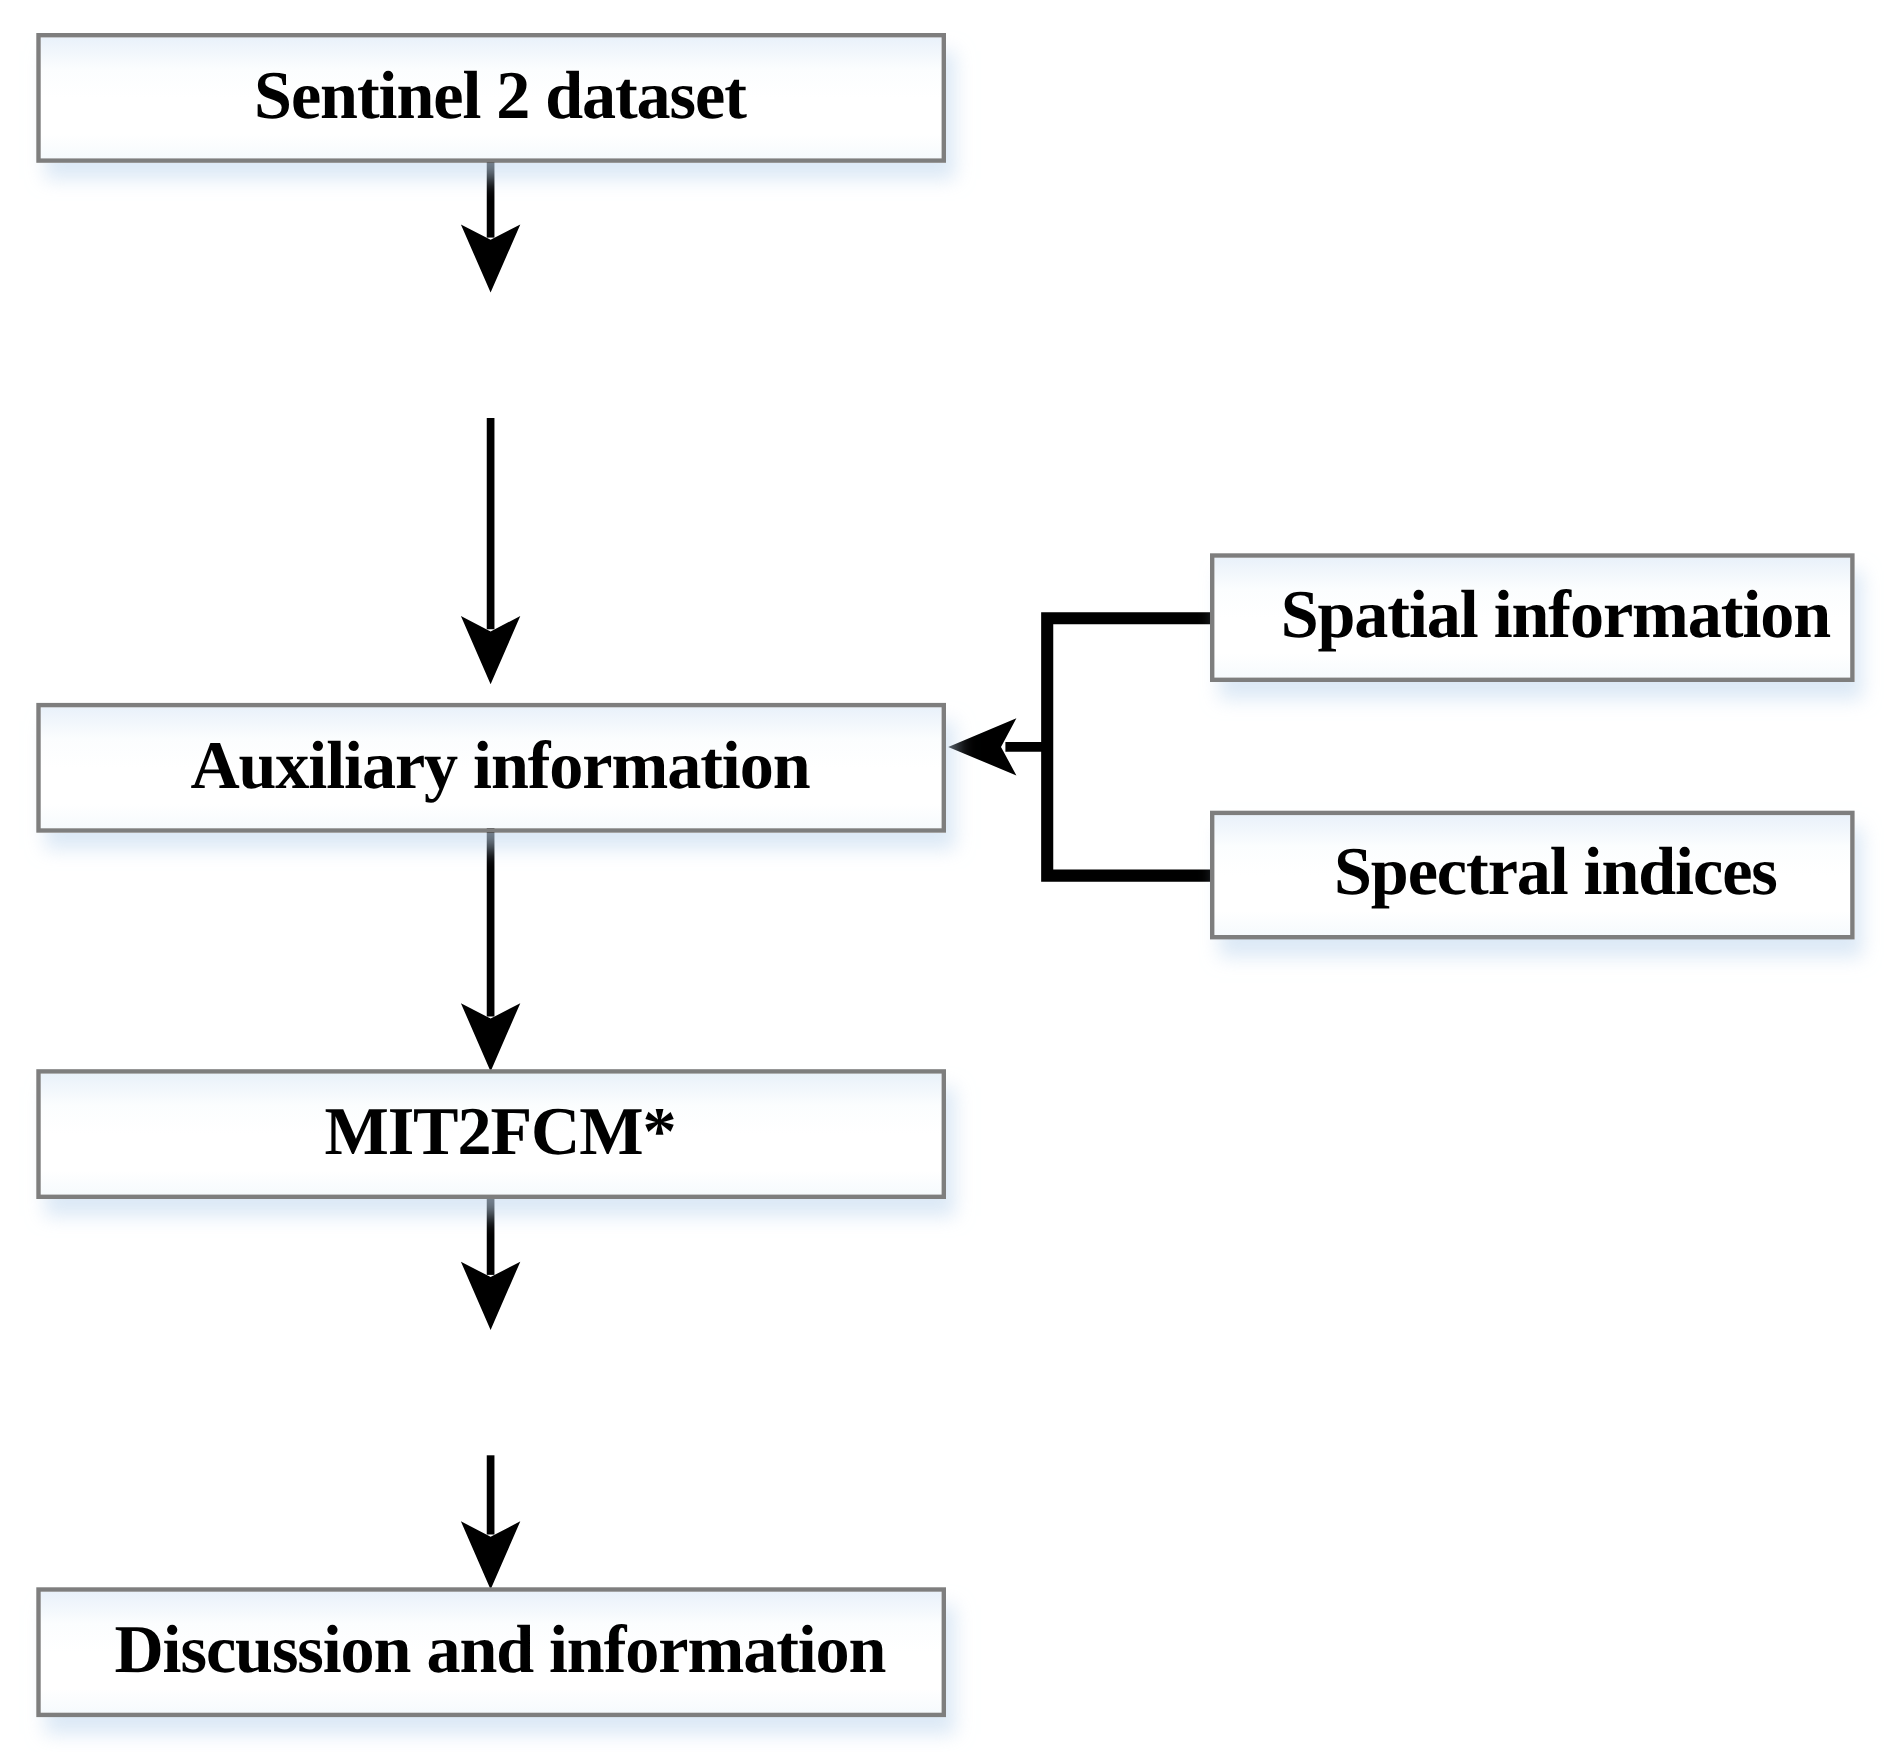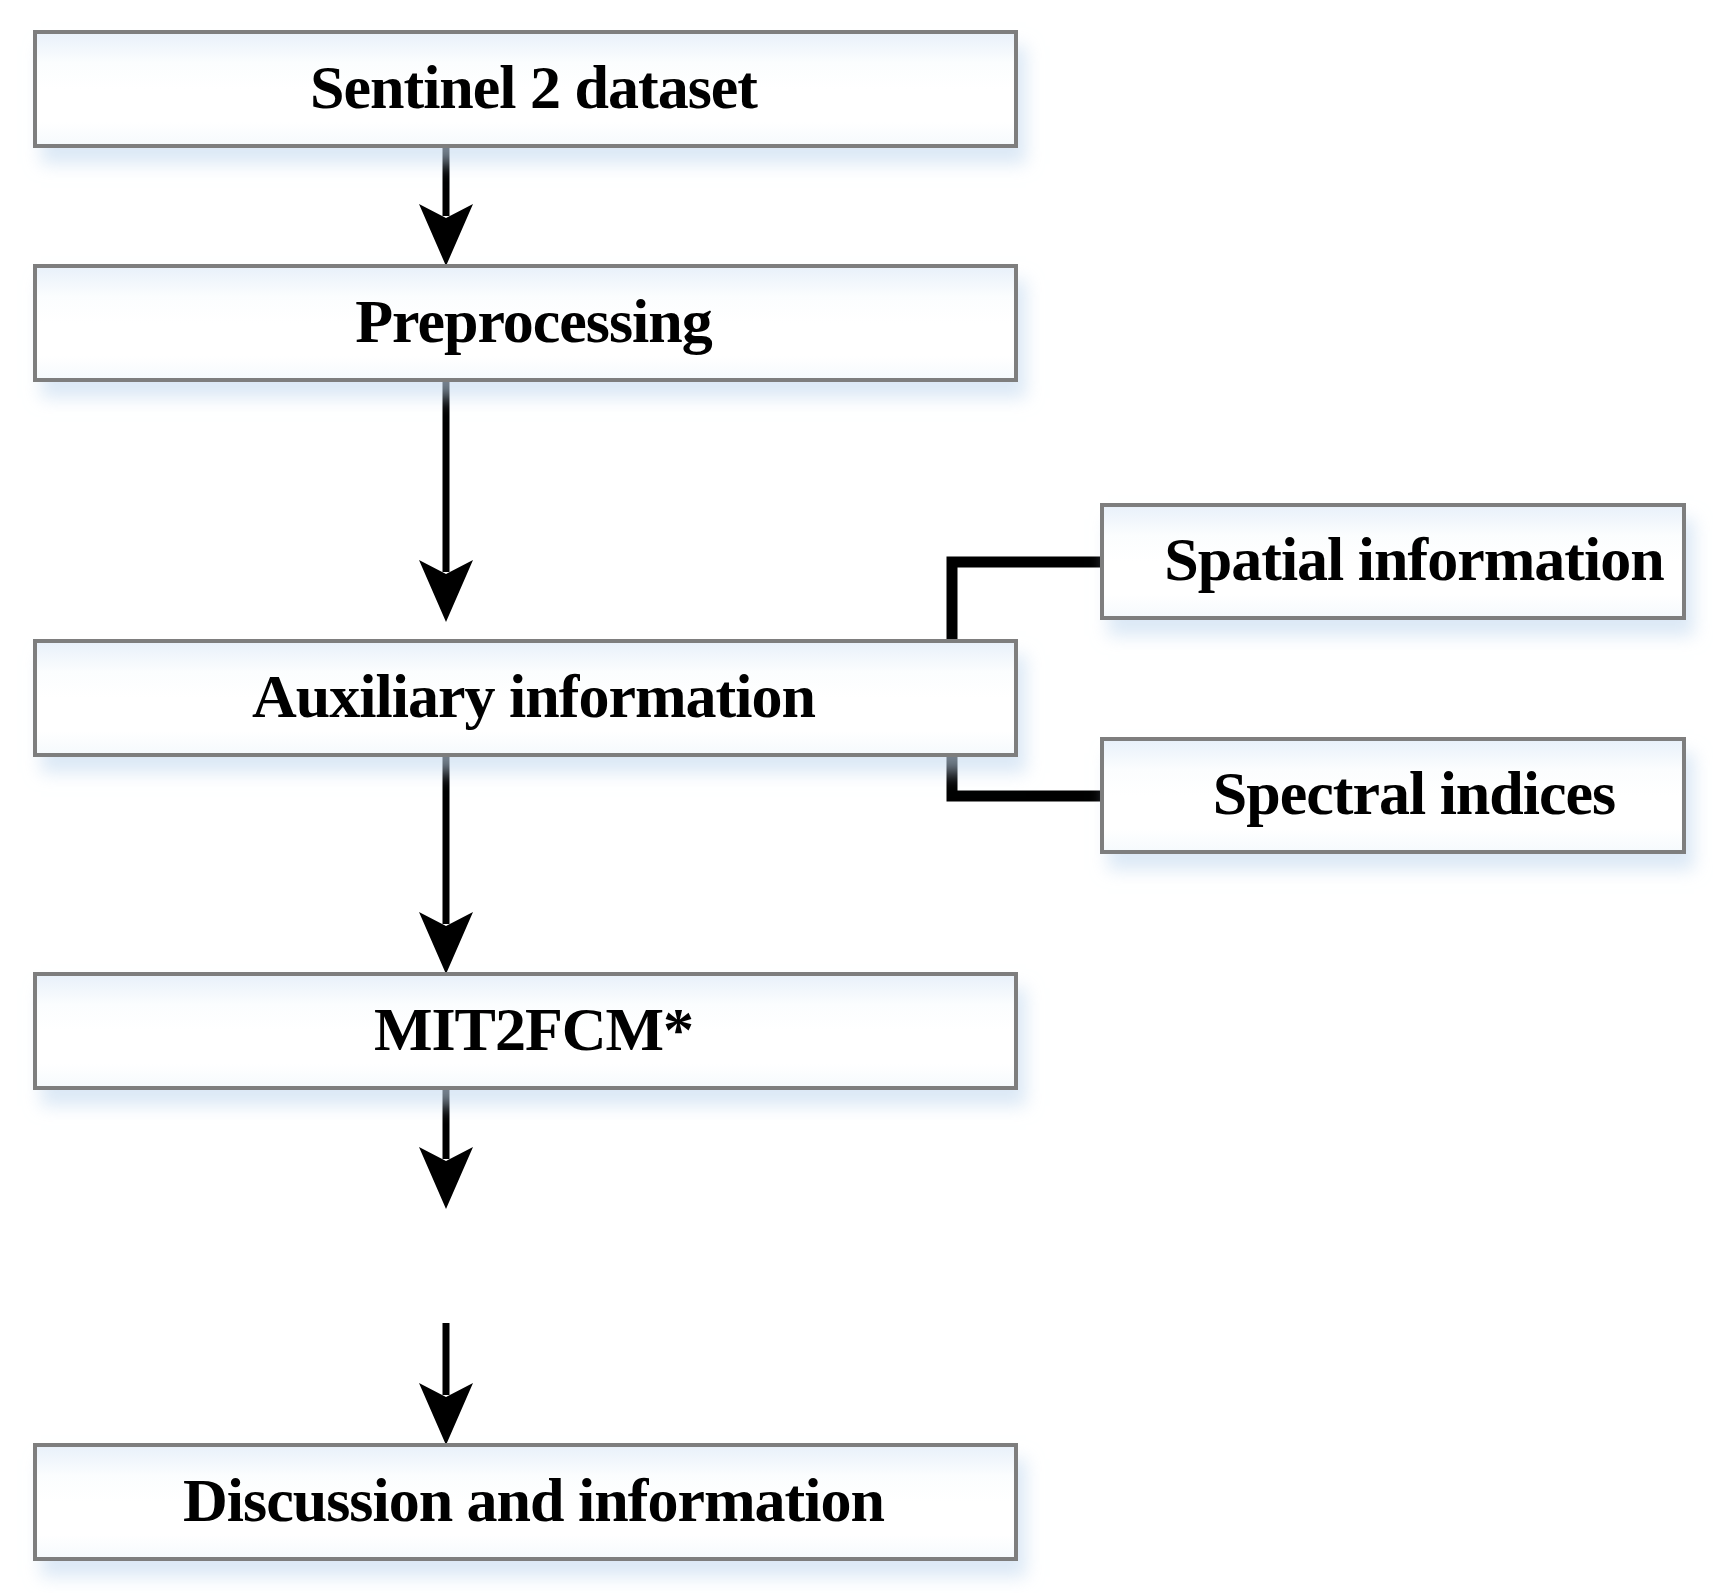--- a/index.html
+++ b/index.html
@@ -29,21 +29,21 @@
     background:linear-gradient(180deg,
        var(--box-tint,#e9f1fa) 0%,
        #fbfdfe 26%,
        var(--box-fill,#ffffff) 50%,
        var(--box-fill,#ffffff) 80%,
        #f6fafd 100%);
     box-shadow:8px 16px 16px rgba(197,219,240,0.60);
     display:flex;align-items:center;justify-content:center;
     z-index:2;
   }
-  .left-node{left:33px;width:985px;height:118px;padding-left:16px;}
+  .left-node{left:33px;width:827px;height:118px;padding-left:16px;}
   .right-node{left:1100px;width:586px;height:117px;padding-left:42px;}
   .node-label{
     font-weight:bold;
     font-size:62px;
     letter-spacing:-1px;
     color:#000;
     white-space:nowrap;
     transform:translateY(-2px);
   }
   svg line,svg polyline{stroke:var(--arrow,#000);}
@@ -83,23 +83,20 @@
     <g>
       <line x1="952" y1="679" x2="914" y2="679" stroke-width="9"></line>
       <polygon points="862,679 924,653 910,679 924,705"></polygon>
     </g>
   </svg>
 
   <div class="node left-node" style="top:30px">
     <span class="node-label">Sentinel 2 dataset</span>
   </div>
 
-  <div class="node left-node" style="top:264px">
-    <span class="node-label">Preprocessing</span>
-  </div>
 
   <div class="node left-node" style="top:639px">
     <span class="node-label">Auxiliary information</span>
   </div>
 
   <div class="node left-node" style="top:972px">
     <span class="node-label">MIT2FCM*</span>
   </div>
 
 

